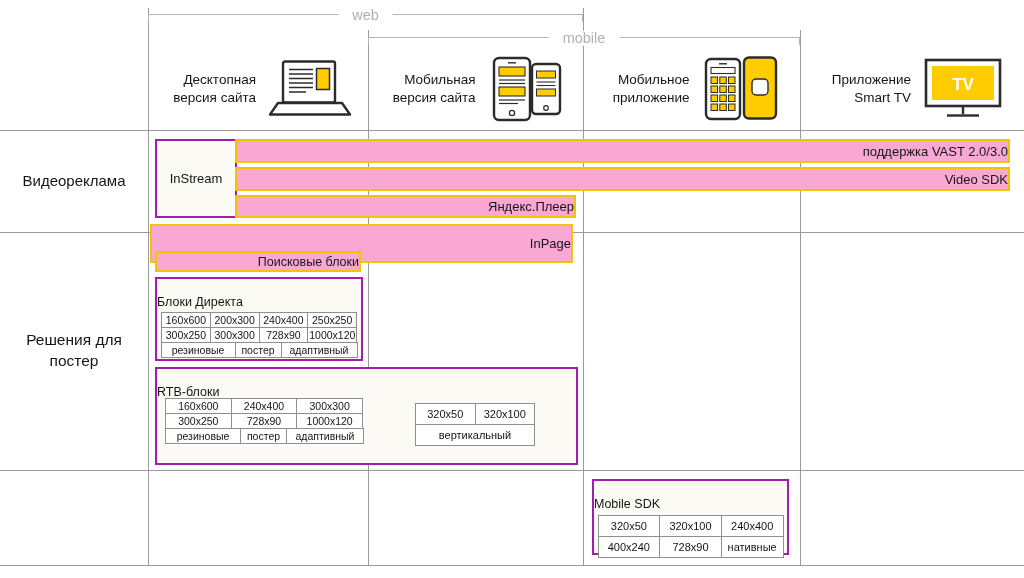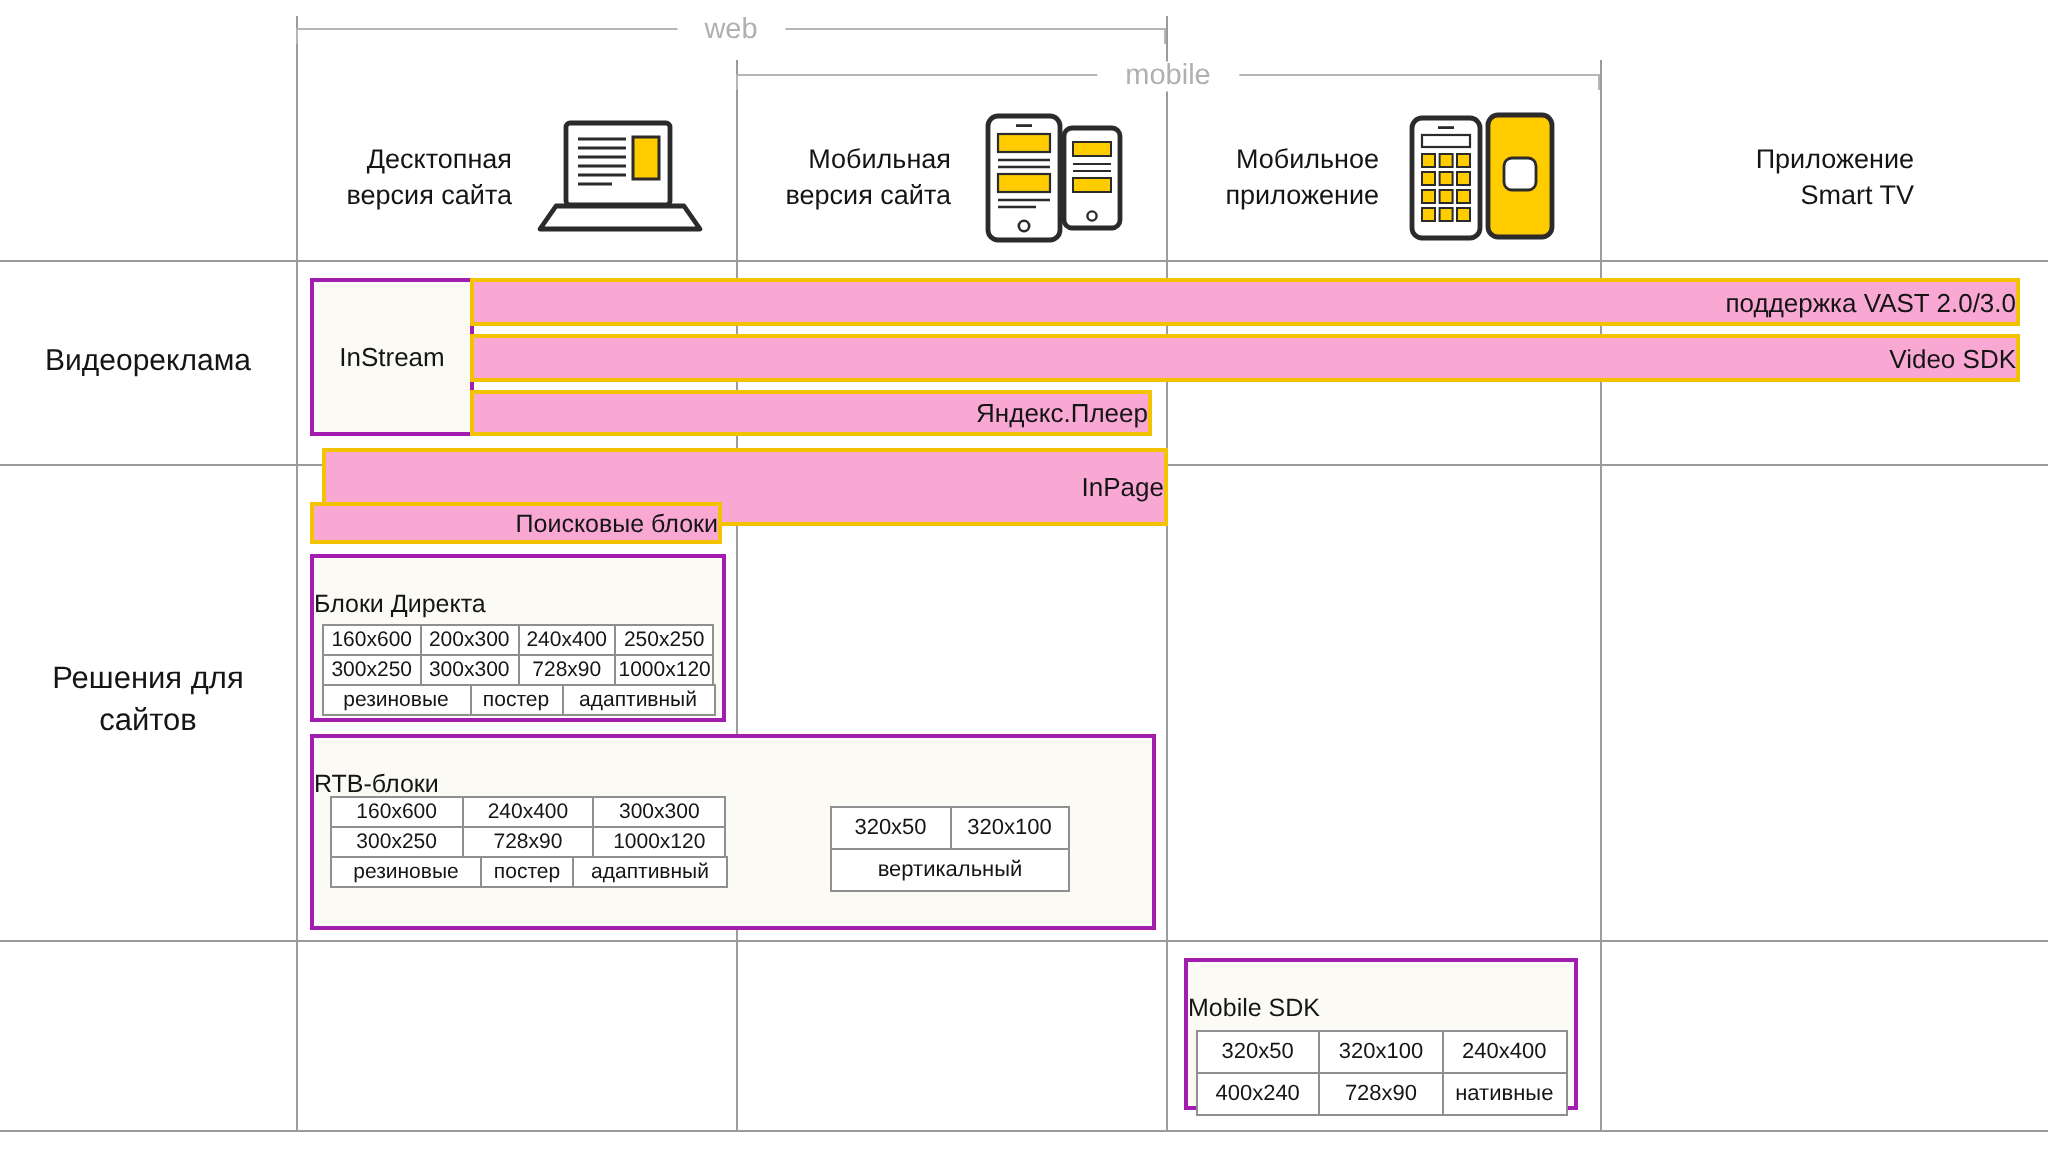--- a/index.html
+++ b/index.html
@@ -124,42 +124,51 @@
             <rect x="26.5" y="48" width="6.5" height="6.5"></rect>
         </g>
         <rect x="42" y="1.5" width="32" height="61" rx="5" fill="#ffcc00" stroke="#2b2b2b" stroke-width="2.4"></rect>
         <rect x="50" y="23" width="16" height="16" rx="4" fill="#fff" stroke="#2b2b2b" stroke-width="1.4"></rect>
       </svg>
     </span>
   </div>
 
   <div class="colhead" style="left:804px;width:216px">
     <div class="colhead-label" style="max-width:90px">Приложение Smart TV</div>
+    <span class="icon">
+      <svg width="80" height="64" viewBox="0 0 80 64">
+        <rect x="3" y="3" width="74" height="46" fill="#fff" stroke="#2b2b2b" stroke-width="2.6"></rect>
+        <rect x="9" y="9" width="62" height="34" fill="#ffcc00"></rect>
+        <text x="40" y="33" font-size="17" font-weight="bold" text-anchor="middle" fill="#fff" font-family="Liberation Sans, sans-serif">TV</text>
+        <line x1="40" y1="49" x2="40" y2="57" stroke="#2b2b2b" stroke-width="2.4"></line>
+        <line x1="24" y1="58.5" x2="56" y2="58.5" stroke="#2b2b2b" stroke-width="2.4"></line>
+      </svg>
+    </span>
   </div>
 
   <div class="rowlabel" style="top:130px;height:102px;font-size:15px">
     <span>Видеореклама</span>
   </div>
   <div class="rowlabel" style="top:232px;height:238px;font-size:15.5px">
-    <span style="max-width:100px">Решения для сайтов</span>
+    <span style="max-width:100px">Решения для постер</span>
   </div>
 
   <div class="ybox center" style="left:155px;top:139px;width:82px;height:79px">
     <span>InStream</span>
   </div>
   <div class="ybar" style="left:235px;top:139px;width:775px;height:24px">
     <span>поддержка VAST 2.0/3.0</span>
   </div>
   <div class="ybar" style="left:235px;top:167px;width:775px;height:24px">
     <span>Video SDK</span>
   </div>
   <div class="ybar" style="left:235px;top:195px;width:341px;height:23px">
     <span>Яндекс.Плеер</span>
   </div>
-  <div class="ybar" style="left:161px;top:224px;width:423px;height:39px">
+  <div class="ybar" style="left:150px;top:224px;width:423px;height:39px">
     <span>InPage</span>
   </div>
 
   <div class="ybar" style="left:155px;top:251px;width:206px;height:21px;font-size:12.5px">
     <span>Поисковые блоки</span>
   </div>
 
   <div class="ybox" style="left:155px;top:277px;width:208px;height:84px">
     <div class="boxtitle">Блоки Директа</div>
     <table class="sz" style="width:196px;margin:3px auto 0">

